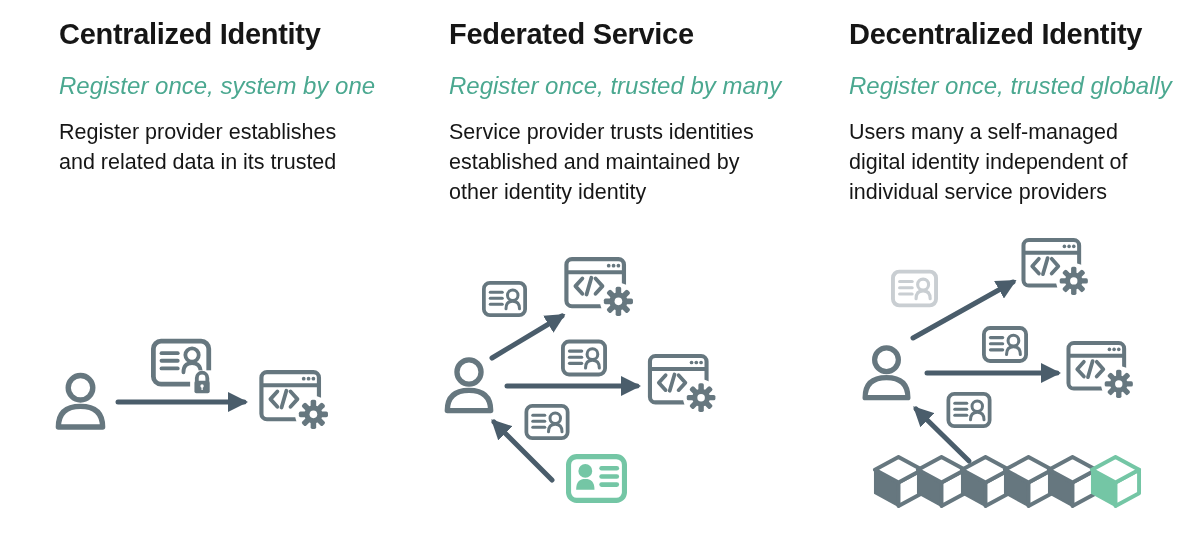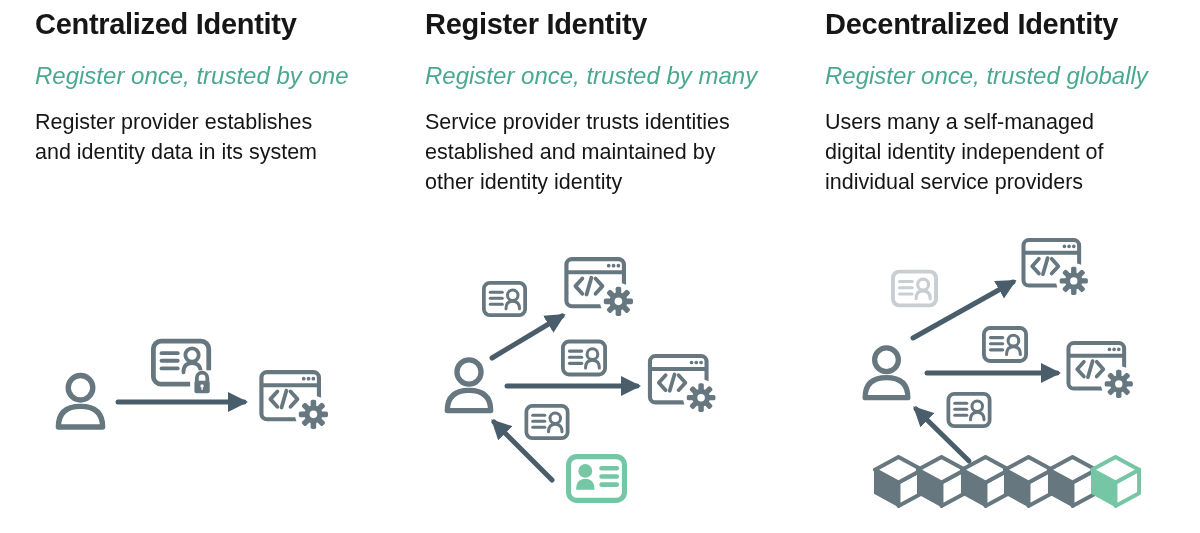--- a/index.html
+++ b/index.html
@@ -2,21 +2,21 @@
 <html style="--background: #FFFFFF; --ink: #161616; --subtitle-green: #4BA890; --icon-slate: #66777F; --arrow-slate: #4A5D6B; --icon-green: #74C6A5; --icon-lightgray: #C9CED2;"><head>
 <meta charset="utf-8">
 <style>
   html,body{margin:0;padding:0;}
   body{
     width:1200px;height:533px;position:relative;overflow:hidden;
     background:var(--background,#fff);
     font-family:"Liberation Sans","DejaVu Sans",sans-serif;
     color:var(--ink,#161616);
   }
-  .column{position:absolute;top:8px;}
+  .column{position:absolute;top:18px;margin-left:24px;}
   .col-1{left:35px;width:380px;}
   .col-2{left:425px;width:390px;}
   .col-3{left:825px;width:375px;}
   .column h2{
     margin:0;font-size:29px;font-weight:700;letter-spacing:-0.3px;
     color:var(--ink,#161616);line-height:1.15;
   }
   .subtitle{
     margin:22px 0 0;font-size:24px;font-style:italic;
     color:var(--subtitle-green,#4BA890);line-height:1.1;
@@ -106,24 +106,24 @@
     <symbol id="sym-cube" viewBox="0 0 56 54">
       <polygon points="4,15 28,28 28,52 4,39" fill="currentColor" stroke="currentColor" stroke-width="2"></polygon>
       <polygon points="52,15 28,28 28,52 52,39" style="fill:var(--background,#fff)" stroke="currentColor" stroke-width="4" stroke-linejoin="round"></polygon>
       <polygon points="28,2 52,15 28,28 4,15" style="fill:var(--background,#fff)" stroke="currentColor" stroke-width="4" stroke-linejoin="round"></polygon>
     </symbol>
   </defs>
 </svg>
 
 <section class="column col-1">
   <h2>Centralized Identity</h2>
-  <p class="subtitle">Register once, trusted by one</p>
+  <p class="subtitle">Register once, system by one</p>
   <p class="body-text">
     <span>Register provider establishes</span>
-    <span>and identity data in its system</span>
+    <span>and related data in its trusted</span>
   </p>
 </section>
 <div class="diagram" style="left:35px;width:380px;">
   <span class="icon slate" style="left:18px;top:371px;width:55px;height:60px">
     <svg width="55" height="60">
         <use href="#sym-person"></use>
       </svg>
     </span>
   <svg class="arrow" style="left:78px;top:393px;" width="142" height="18">
     <line x1="5" y1="9" x2="131" y2="9" marker-end="url(#arrowhead)"></line>
@@ -134,21 +134,21 @@
       </svg>
     </span>
   <span class="icon slate" style="left:224px;top:370px;width:70px;height:61px">
     <svg width="70" height="61">
         <use href="#sym-window"></use>
       </svg>
     </span>
 </div>
 
 <section class="column col-2">
-  <h2>Register Identity</h2>
+  <h2>Federated Service</h2>
   <p class="subtitle">Register once, trusted by many</p>
   <p class="body-text">
     <span>Service provider trusts identities</span>
     <span>established and maintained by</span>
     <span>other identity identity</span>
   </p>
 </section>
 <div class="diagram" style="left:425px;width:390px;">
   <span class="icon slate" style="left:17px;top:356px;width:54px;height:58px">
     <svg width="54" height="58">

